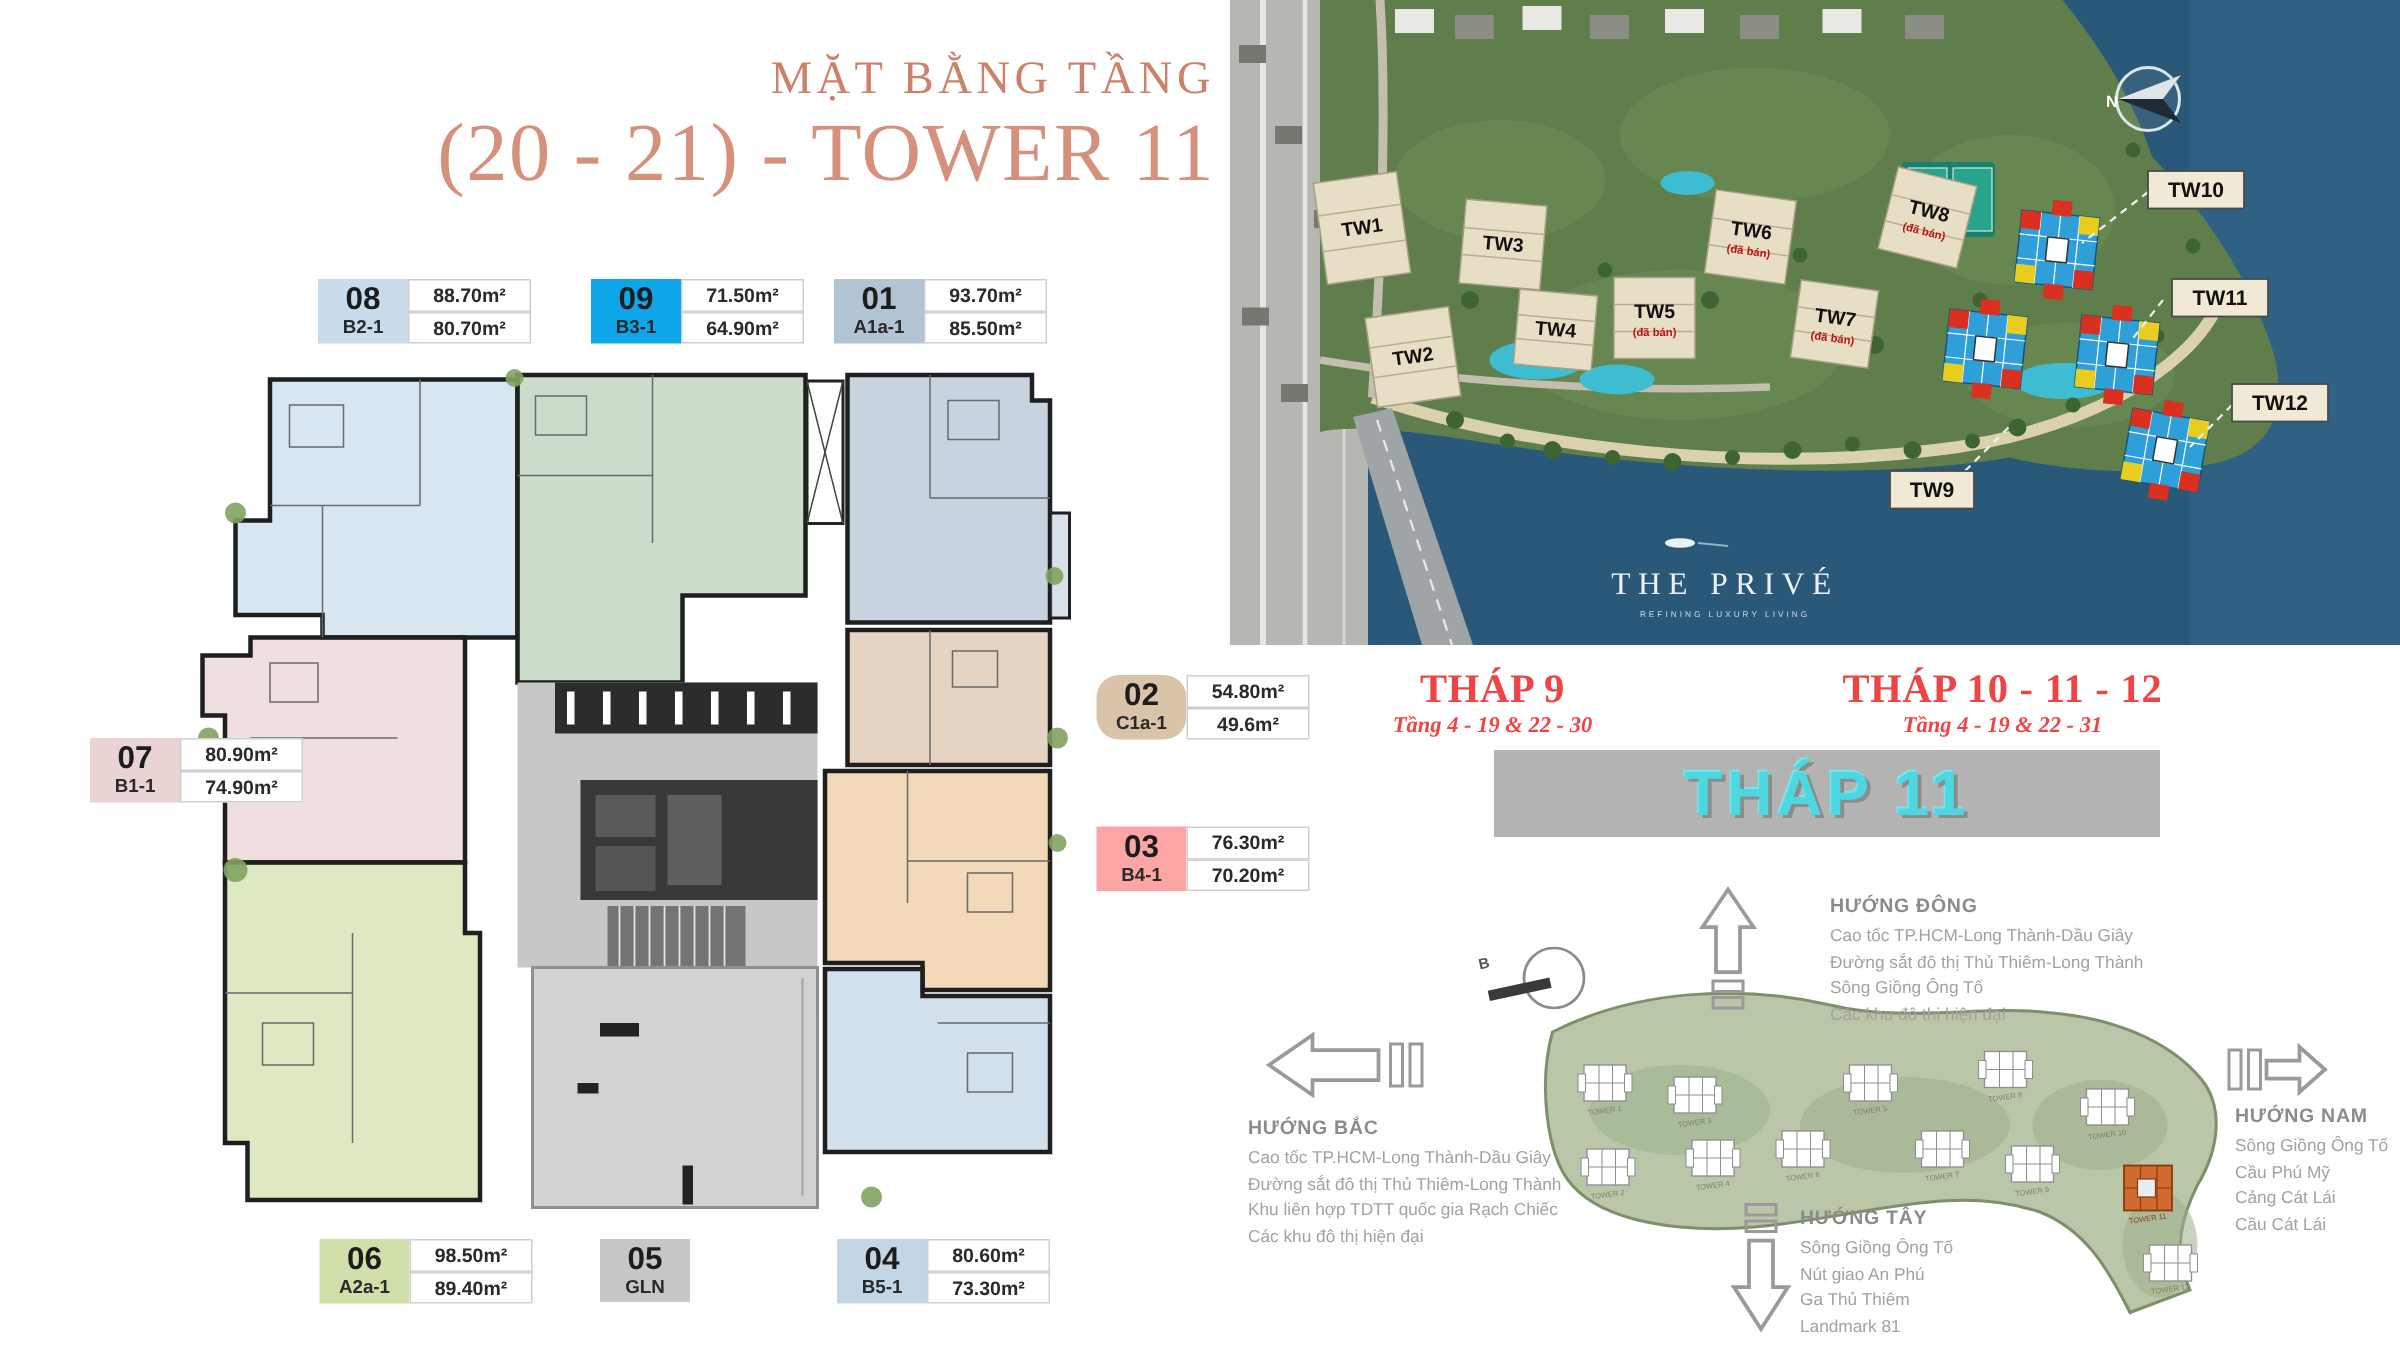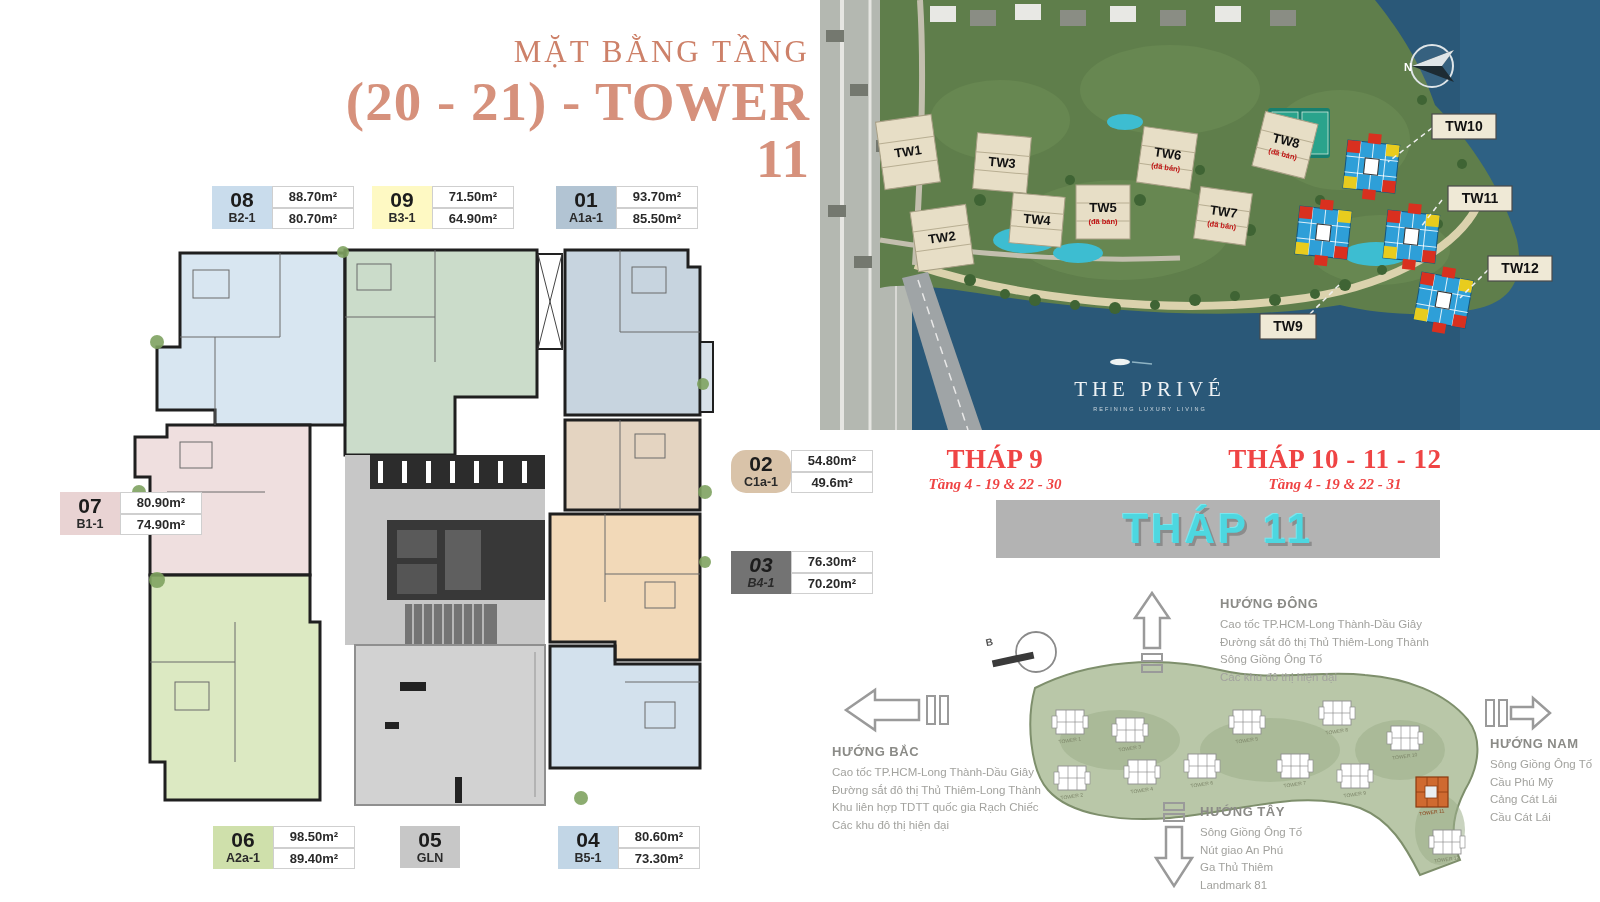--- a/index.html
+++ b/index.html
@@ -4,21 +4,21 @@
 <style>
   html,body{margin:0;padding:0;background:#fff;}
   #canvas{position:relative;width:1600px;height:902px;background:#ffffff;overflow:hidden;
           font-family:"Liberation Sans",sans-serif;}
   .abs{position:absolute;}
 
   
   .fp-title{left:290px;top:36px;width:520px;text-align:right;color:#cf8570;
             font-family:"Liberation Serif",serif;line-height:1.05;}
   .fp-title .l1{font-size:31px;letter-spacing:3px;color:#cd8169;}
-  .fp-title .l2{font-size:55px;letter-spacing:1px;color:#d6917c;margin-top:4px;font-weight:bold;}
+  .fp-title .l2{font-size:55px;letter-spacing:1px;color:#d6917c;margin-top:4px;}
 
   
   .unit-label{display:flex;align-items:stretch;font-family:"Liberation Sans",sans-serif;}
   .ul-box{width:56px;text-align:center;padding:3px 2px 2px 2px;background:#ddd;}
   .ul-no{font-size:21px;font-weight:bold;color:#1c1c1c;line-height:21px;}
   .ul-code{font-size:12.5px;font-weight:bold;color:#2a2a2a;line-height:16px;}
   .ul-areas{display:flex;flex-direction:column;}
   .ul-area{background:#fff;border:1px solid #cfcfcf;font-size:13px;font-weight:bold;color:#2a2a2a;
            padding:0 7px;min-width:66px;text-align:center;line-height:19.5px;flex:1;
            display:flex;align-items:center;justify-content:center;}
@@ -138,21 +138,21 @@
       <div class="ul-no">08</div>
       <div class="ul-code">B2-1</div>
     </div>
     <div class="ul-areas">
       <div class="ul-area">88.70m²</div>
       <div class="ul-area">80.70m²</div>
     </div>
   </div>
 
   <div class="abs unit-label" style="left:372px;top:186px;">
-    <div class="ul-box" style="background: #fef9c3;">
+    <div class="ul-box" style="background: #0ea5e9; margin-left: 22px;">
       <div class="ul-no">09</div>
       <div class="ul-code">B3-1</div>
     </div>
     <div class="ul-areas">
       <div class="ul-area">71.50m²</div>
       <div class="ul-area">64.90m²</div>
     </div>
   </div>
 
   <div class="abs unit-label" style="left:556px;top:186px;">
@@ -171,21 +171,21 @@
       <div class="ul-no">02</div>
       <div class="ul-code">C1a-1</div>
     </div>
     <div class="ul-areas">
       <div class="ul-area">54.80m²</div>
       <div class="ul-area">49.6m²</div>
     </div>
   </div>
 
   <div class="abs unit-label" style="left:731px;top:551px;">
-    <div class="ul-box" style="background: #737373; font-style: italic;">
+    <div class="ul-box" style="background: #fca5a5;">
       <div class="ul-no">03</div>
       <div class="ul-code">B4-1</div>
     </div>
     <div class="ul-areas">
       <div class="ul-area">76.30m²</div>
       <div class="ul-area">70.20m²</div>
     </div>
   </div>
 
   <div class="abs unit-label" style="left:60px;top:492px;">

